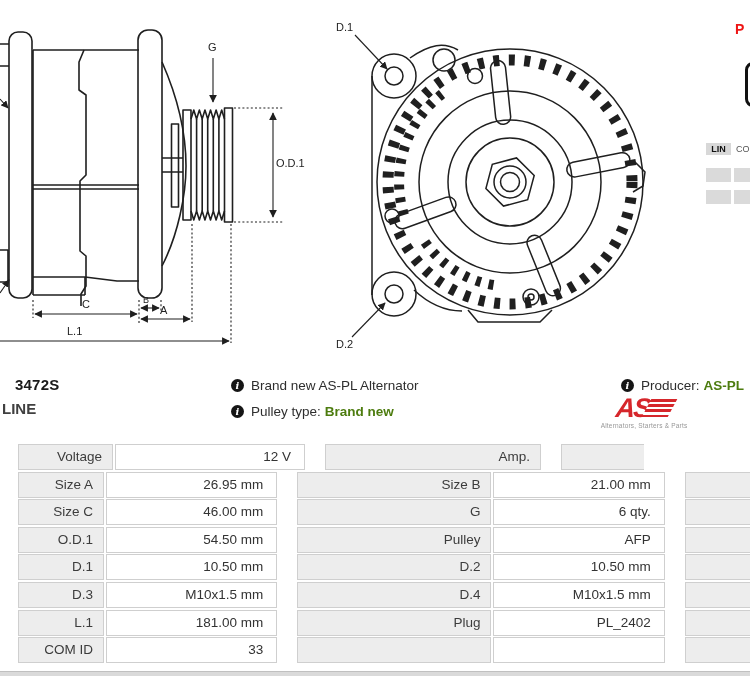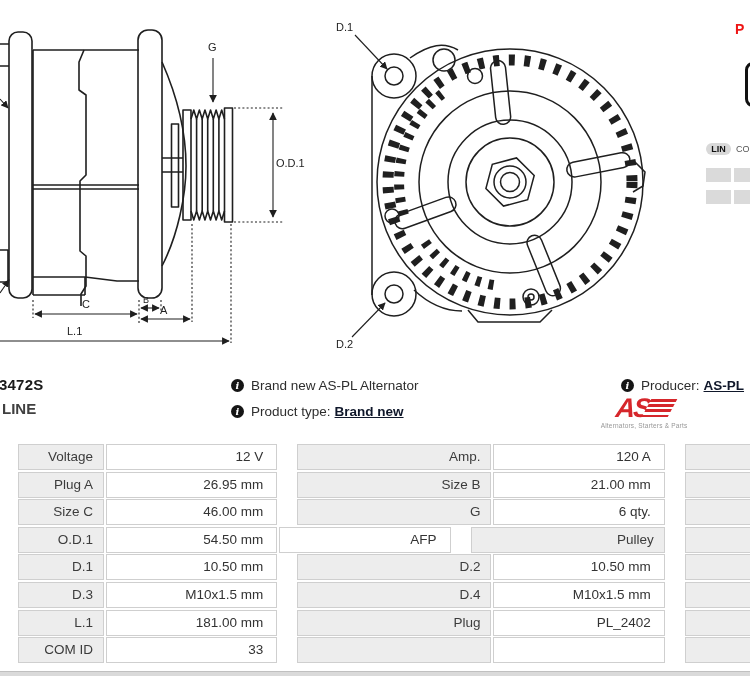--- a/index.html
+++ b/index.html
@@ -4,44 +4,44 @@
 <style>
   html,body{margin:0;padding:0;background:#fff;}
   #stage{position:relative;width:750px;height:676px;overflow:hidden;background:#fff;
          font-family:"Liberation Sans",sans-serif;}
   .abs{position:absolute;}
 
   
   svg text{font-family:"Liberation Sans",sans-serif;}
 
   
-  .part-no{left:-1px;top:376px;font-size:15px;font-weight:700;color:#1a1a1a;letter-spacing:.2px;}
+  .part-no{left:-1px;top:376px;font-size:15px;font-weight:700;color:#1a1a1a;letter-spacing:.2px;padding-left:16px;}
   .line-lbl{left:2px;top:400px;font-size:15px;font-weight:700;}
   .info-row{display:flex;align-items:center;gap:7px;font-size:13.5px;color:#2e2e2e;height:16px;padding-left:44px;}
   .info-icon{flex:0 0 13px;width:13px;height:13px;border-radius:50%;background:#151515;color:#fff;
              font:italic 700 10px/13px "DejaVu Serif",serif;text-align:center;}
   .info-icon::before{content:"i";}
-  .b{font-weight:700;color:#0f172a;margin-left:3px;text-decoration:underline;}
+  .b{font-weight:700;color:#4d7c0f;margin-left:3px;}
 
   
   .as-logo{left:598px;top:394px;width:92px;text-align:center;}
   .as-mark{display:flex;align-items:center;justify-content:center;height:27px;}
   .as-txt{font-style:italic;font-weight:700;font-size:27px;line-height:26px;letter-spacing:-2px;
           transform:skewX(-6deg);}
   .as-stripes{width:26px;height:20px;margin-left:-3px;margin-top:3px;transform:skewX(-28deg);
               background:repeating-linear-gradient(#d6262b 0 2.6px,#fff 2.6px 5.2px);}
   .as-tagline{font-size:6.5px;color:#979797;white-space:nowrap;margin-top:1px;letter-spacing:.2px;}
 
   
   .p-partial{left:735px;top:21px;font-size:14px;font-weight:700;}
   .plug-rect{left:745px;top:62px;width:30px;height:39px;border:3px solid #111;border-radius:8px;}
   .pin-table{left:706px;top:143px;width:60px;}
   .pin-head{display:flex;gap:3px;}
   .pin-head .hcell{width:25px;height:12px;font-size:9px;line-height:12px;text-align:center;}
-  .pin-head .h1{background:#d8d8d8;font-weight:700;color:#111;border-radius:6px;}
+  .pin-head .h1{background:#d8d8d8;font-weight:700;color:#111;}
   .pin-head .h2{color:#555;text-align:left;padding-left:2px;}
   .pin-row{display:flex;gap:3px;}
   .pin-row .pcell{width:25px;height:14px;background:#dadada;}
   .pr1{margin-top:13px;} .pr2{margin-top:8px;}
 
   
   .spec{left:0;top:444px;width:760px;}
   .specrow{display:flex;gap:2px;margin-bottom:1.6px;}
   .cell{box-sizing:border-box;height:26px;line-height:24px;border:1px solid #cfcfcf;
         font-size:13.5px;text-align:right;}
@@ -164,21 +164,21 @@
 
   <div class="abs part-no">3472S</div>
   <div class="abs line-lbl" style="color:#404040">LINE</div>
 
   <div class="abs info-row" style="left:187px;top:377px">
     <span class="info-icon"></span>
     <span>Brand new AS-PL Alternator</span>
   </div>
   <div class="abs info-row" style="left:187px;top:403px">
     <span class="info-icon"></span>
-    <span>Product type:</span>
+    <span>Pulley type:</span>
     <span class="b" style="margin-left:-3px">Brand new</span>
   </div>
   <div class="abs info-row" style="left:577px;top:377px">
     <span class="info-icon"></span>
     <span>Producer:</span>
     <span class="b" style="margin-left:-3px">AS-PL</span>
   </div>
 
   <div class="abs as-logo">
     <div class="as-mark">
@@ -187,42 +187,41 @@
     </div>
     <div class="as-tagline">Alternators, Starters &amp; Parts</div>
   </div>
 
   <div class="abs spec">
 
     <div class="specrow">
       <div class="cell lbl w1">Voltage</div>
       <div class="cell val w2">12 V</div>
       <div class="cell lbl w3">Amp.</div>
-      <div class="cell val w4">120 A</div>
-      <div class="cell lbl w5"></div>
-    </div>
-    <div class="specrow">
-      <div class="cell lbl w1">Plug A</div>
+      <div class="cell lbl w5"></div>
+    </div>
+    <div class="specrow">
+      <div class="cell lbl w1">Size A</div>
       <div class="cell val w2">26.95 mm</div>
       <div class="cell lbl w3">Size B</div>
       <div class="cell val w4">21.00 mm</div>
       <div class="cell lbl w5"></div>
     </div>
     <div class="specrow">
       <div class="cell lbl w1">Size C</div>
       <div class="cell val w2">46.00 mm</div>
       <div class="cell lbl w3">G</div>
       <div class="cell val w4">6 qty.</div>
       <div class="cell lbl w5"></div>
     </div>
     <div class="specrow">
       <div class="cell lbl w1">O.D.1</div>
       <div class="cell val w2">54.50 mm</div>
+      <div class="cell lbl w3">Pulley</div>
       <div class="cell val w4">AFP</div>
-      <div class="cell lbl w3">Pulley</div>
       <div class="cell lbl w5"></div>
     </div>
     <div class="specrow">
       <div class="cell lbl w1">D.1</div>
       <div class="cell val w2">10.50 mm</div>
       <div class="cell lbl w3">D.2</div>
       <div class="cell val w4">10.50 mm</div>
       <div class="cell lbl w5"></div>
     </div>
     <div class="specrow">

